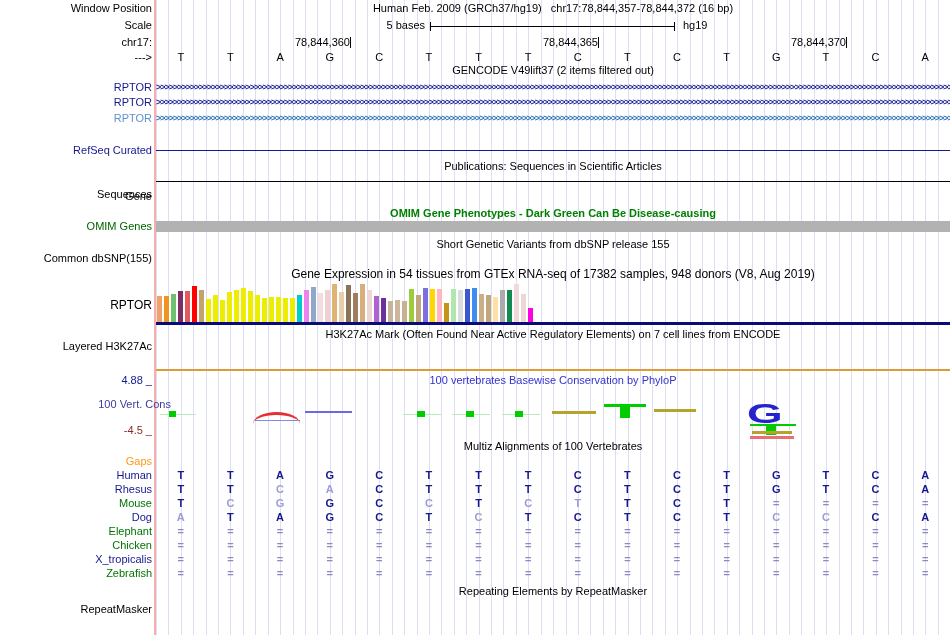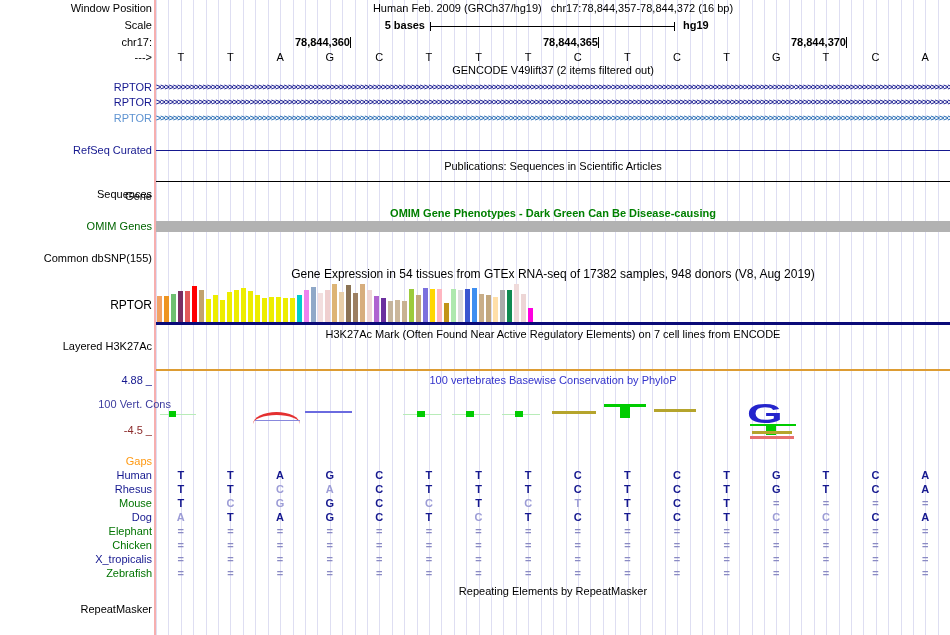--- a/index.html
+++ b/index.html
@@ -9,21 +9,21 @@
     background:repeating-linear-gradient(to right,#DEDEF2 0,#DEDEF2 1px,transparent 1px,transparent 12.41px);}
   .pinkline{position:absolute;left:154px;top:0;width:2px;height:635px;background:#F6AFAF;}
   .llabel{position:absolute;left:0;width:152px;text-align:right;white-space:nowrap;line-height:13px;}
   .ctitle{position:absolute;left:156px;width:794px;text-align:center;white-space:pre;line-height:13px;}
   .hline{position:absolute;}
   .navy{color:#15188F;}
   .chevrons{position:absolute;left:156px;width:794px;height:13px;overflow:hidden;
     font-size:9px;line-height:11px;letter-spacing:-1px;white-space:nowrap;font-weight:bold;}
   .seqrow{position:absolute;left:156px;top:51px;width:794px;height:13px;}
   .seqbase{position:absolute;width:49.6px;text-align:center;top:0;}
-  .ruler-num{position:absolute;width:64px;text-align:right;white-space:nowrap;font-weight:bold;}
+  .ruler-num{position:absolute;width:64px;text-align:right;white-space:nowrap;}
   .tick{position:absolute;width:1px;background:#000;}
   .gtexbars{position:absolute;left:157px;top:284px;width:380px;height:38px;
     display:flex;align-items:flex-end;}
   .gtexbars div{width:5px;margin-right:2px;flex:none;}
   .multizcells{position:absolute;left:156px;width:794px;height:14px;}
   .mzcell{position:absolute;width:49.6px;text-align:center;top:0;font-weight:600;}
   .mzlight{color:#9C9CD6;}
   .mzgap{color:#8A8AC4;}
   .glyph{position:absolute;}
 </style>
@@ -85,20 +85,21 @@
 
   <div class="ctitle" style="top:160px">Publications: Sequences in Scientific Articles</div>
   <div class="llabel" style="top:188px">Sequences</div>
   <div class="hline" style="left:156px;top:181px;width:794px;height:1px;background:#000"></div>
   <div class="llabel" style="top:190px">Gene</div>
 
   <div class="ctitle" style="top: 207px; color: rgb(0, 128, 0); font-weight: bold;">OMIM Gene Phenotypes - Dark Green Can Be Disease-causing</div>
   <div class="llabel" style="top: 220px; color: rgb(0, 100, 0);">OMIM Genes</div>
   <div class="hline" style="left: 156px; top: 221px; width: 794px; height: 11px; background: rgb(178, 178, 178);"></div>
 
+  <div class="ctitle" style="top:238px">Short Genetic Variants from dbSNP release 155</div>
   <div class="llabel" style="top:252px">Common dbSNP(155)</div>
 
   <div class="ctitle" style="top:268px;font-size:12px">Gene Expression in 54 tissues from GTEx RNA-seq of 17382 samples, 948 donors (V8, Aug 2019)</div>
   <div class="llabel" style="top:299px;font-size:12px">RPTOR</div>
   <div class="gtexbars">
       <div style="height: 26px; background: rgb(242, 162, 100);"></div>
       <div style="height: 26px; background: rgb(238, 148, 32);"></div>
       <div style="height: 28px; background: rgb(111, 191, 112);"></div>
       <div style="height: 31px; background: rgb(122, 47, 99);"></div>
       <div style="height: 31px; background: rgb(226, 90, 90);"></div>
@@ -178,20 +179,21 @@
       <div class="glyph" style="left: 604px; top: 404px; width: 42px; height: 3px; background: rgb(0, 204, 0);"></div>
       <div class="glyph" style="left: 620px; top: 407px; width: 10px; height: 11px; background: rgb(0, 204, 0);"></div>
       <div class="glyph" style="left: 654px; top: 409px; width: 42px; height: 3px; background: rgb(181, 164, 44);"></div>
       <div class="glyph" style="left: 747px; top: 400px; width: 50px; height: 28px; color: rgb(36, 36, 204); font-weight: bold; font-size: 27px; line-height: 28px; transform: scaleX(1.7); transform-origin: left center;">G</div>
       <div class="glyph" style="left: 750px; top: 424px; width: 46px; height: 2px; background: rgb(0, 204, 0);"></div>
       <div class="glyph" style="left: 766px; top: 426px; width: 10px; height: 9px; background: rgb(0, 204, 0);"></div>
       <div class="glyph" style="left: 752px; top: 431px; width: 40px; height: 3px; background: rgb(181, 164, 44);"></div>
       <div class="glyph" style="left: 750px; top: 436px; width: 44px; height: 3px; background: rgb(232, 112, 112);"></div>
     </div>
 
+  <div class="ctitle" style="top:440px">Multiz Alignments of 100 Vertebrates</div>
   <div>
       <div class="llabel" style="top: 455px; color: rgb(255, 153, 18);">Gaps</div>
       <div class="multizcells" style="top: 455px;"></div>
       <div class="llabel" style="top: 469px; color: rgb(21, 24, 143);">Human</div>
       <div class="multizcells" style="top: 469px;">
         <div class="mzcell" style="left: 0px; color: rgb(21, 24, 143);">T</div>
         <div class="mzcell" style="left: 49.625px; color: rgb(21, 24, 143);">T</div>
         <div class="mzcell" style="left: 99.25px; color: rgb(21, 24, 143);">A</div>
         <div class="mzcell" style="left: 148.875px; color: rgb(21, 24, 143);">G</div>
         <div class="mzcell" style="left: 198.5px; color: rgb(21, 24, 143);">C</div>

